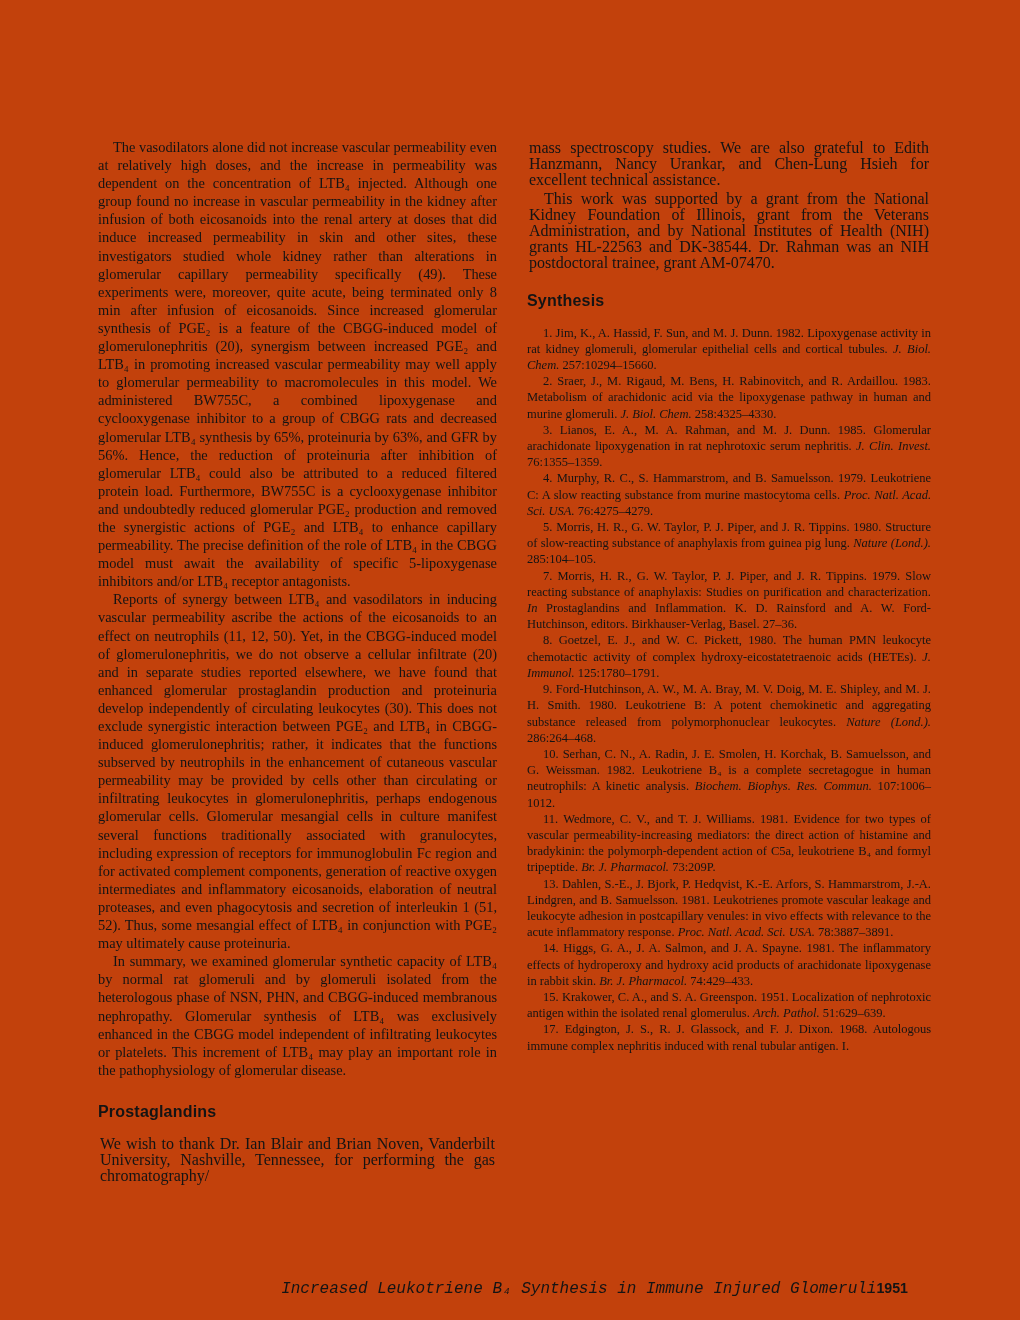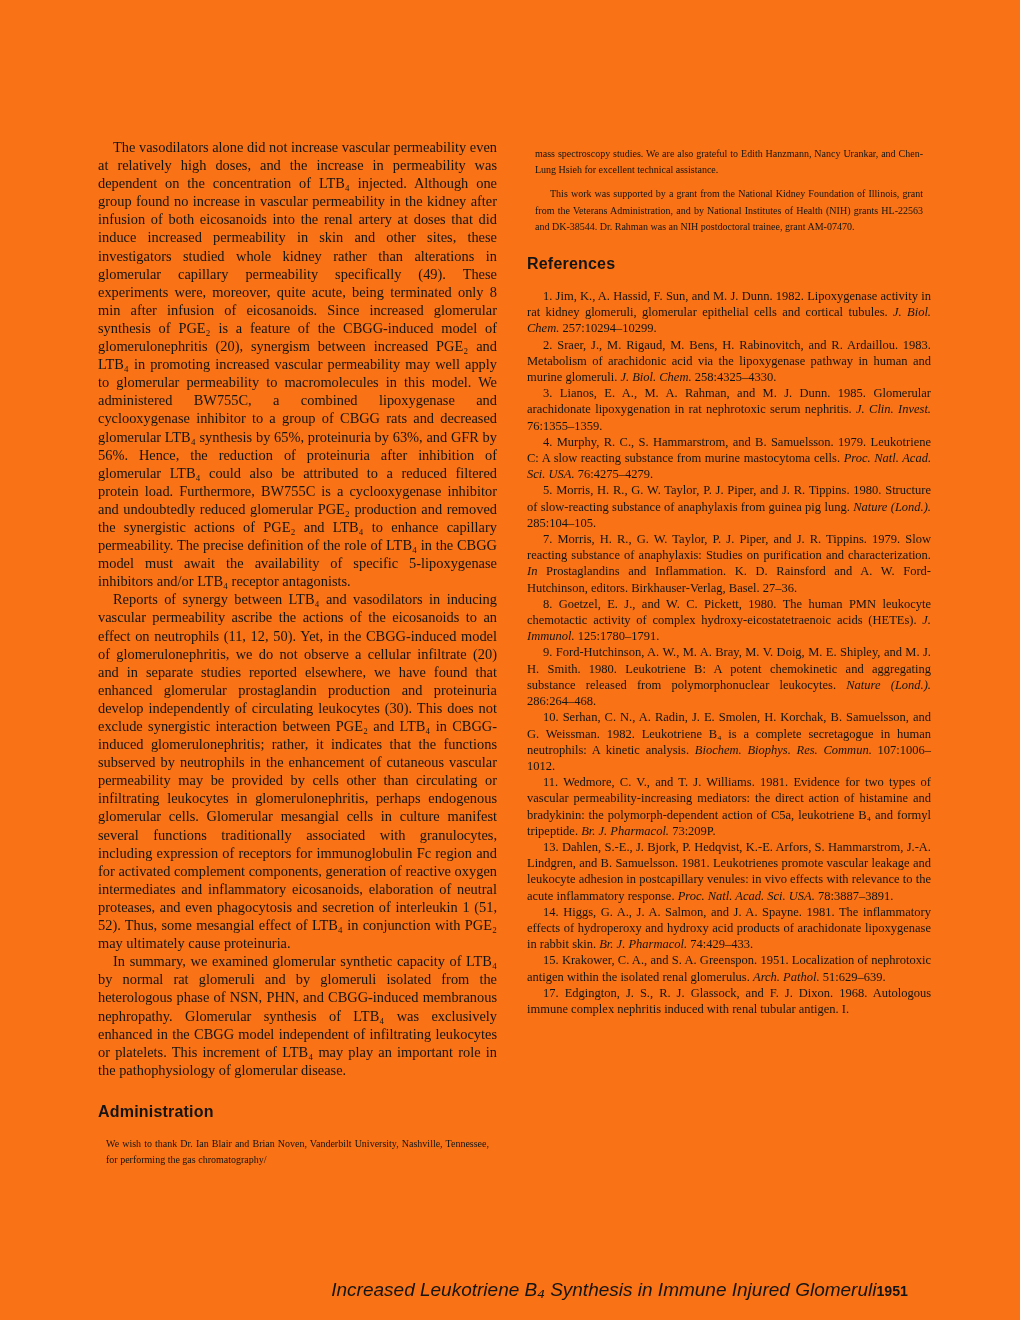--- a/index.html
+++ b/index.html
@@ -4,21 +4,21 @@
 <style>
   html, body { margin: 0; padding: 0; }
   body {
     background: #ffffff;
     font-family: "Liberation Serif", "DejaVu Serif", serif;
   }
   .page {
     position: relative;
     width: 1020px;
     height: 1320px;
-    background: #f97316;
+    background: #c2410c;
     color: #141414;
     overflow: hidden;
   }
   .col { position: absolute; top: 138px; }
   .col-left  { left: 98px;  width: 399px; }
   .col-right { left: 527px; width: 404px; }
 
   p.body-par {
     margin: 0;
     font-size: 14.4px;
@@ -30,22 +30,22 @@
   .section-heading {
     font-family: "Liberation Sans", "DejaVu Sans", sans-serif;
     font-weight: bold;
     font-size: 16px;
     letter-spacing: 0.2px;
     margin: 24px 0 15px 0;
   }
   .refs-heading { margin-top: 20px; }
 
   p.small-par {
-    margin: 8px;
-    font-size: 10px;
+    margin: 2px;
+    font-size: 16px;
     line-height: 16.2px;
     text-align: justify;
     hyphens: auto;
   }
   p.small-par.indent { text-indent: 15px; }
 
   .ref {
     margin: 0;
     font-size: 12.5px;
     line-height: 16.2px;
@@ -58,48 +58,48 @@
   .footer {
     position: absolute;
     top: 1279px;
     left: 98px;
     width: 810px;
     text-align: right;
     white-space: nowrap;
   }
   .running-title {
     font-style: italic;
-    font-size: 19px;
-    font-family: Liberation Sans, sans-serif;
+    font-size: 16px;
+    font-family: Liberation Mono, monospace;
   }
   .pagenum {
     font-family: "Liberation Sans", "DejaVu Sans", sans-serif;
     font-weight: bold;
     font-size: 14.2px;
   }
 </style>
 </head>
 <body>
 
 <div class="page">
 
   <div class="col col-left">
     <p class="body-par">The vasodilators alone did not increase vascular permeability even at relatively high doses, and the increase in permeability was dependent on the concentration of LTB₄ injected. Although one group found no increase in vascular permeability in the kidney after infusion of both eicosanoids into the renal artery at doses that did induce increased permeability in skin and other sites, these investigators studied whole kidney rather than alterations in glomerular capillary permeability specifically (49). These experiments were, moreover, quite acute, being terminated only 8 min after infusion of eicosanoids. Since increased glomerular synthesis of PGE₂ is a feature of the CBGG-induced model of glomerulonephritis (20), synergism between increased PGE₂ and LTB₄ in promoting increased vascular permeability may well apply to glomerular permeability to macromolecules in this model. We administered BW755C, a combined lipoxygenase and cyclooxygenase inhibitor to a group of CBGG rats and decreased glomerular LTB₄ synthesis by 65%, proteinuria by 63%, and GFR by 56%. Hence, the reduction of proteinuria after inhibition of glomerular LTB₄ could also be attributed to a reduced filtered protein load. Furthermore, BW755C is a cyclooxygenase inhibitor and undoubtedly reduced glomerular PGE₂ production and removed the synergistic actions of PGE₂ and LTB₄ to enhance capillary permeability. The precise definition of the role of LTB₄ in the CBGG model must await the availability of specific 5-lipoxygenase inhibitors and/or LTB₄ receptor antagonists.</p>
     <p class="body-par">Reports of synergy between LTB₄ and vasodilators in inducing vascular permeability ascribe the actions of the eicosanoids to an effect on neutrophils (11, 12, 50). Yet, in the CBGG-induced model of glomerulonephritis, we do not observe a cellular infiltrate (20) and in separate studies reported elsewhere, we have found that enhanced glomerular prostaglandin production and proteinuria develop independently of circulating leukocytes (30). This does not exclude synergistic interaction between PGE₂ and LTB₄ in CBGG-induced glomerulonephritis; rather, it indicates that the functions subserved by neutrophils in the enhancement of cutaneous vascular permeability may be provided by cells other than circulating or infiltrating leukocytes in glomerulonephritis, perhaps endogenous glomerular cells. Glomerular mesangial cells in culture manifest several functions traditionally associated with granulocytes, including expression of receptors for immunoglobulin Fc region and for activated complement components, generation of reactive oxygen intermediates and inflammatory eicosanoids, elaboration of neutral proteases, and even phagocytosis and secretion of interleukin 1 (51, 52). Thus, some mesangial effect of LTB₄ in conjunction with PGE₂ may ultimately cause proteinuria.</p>
     <p class="body-par">In summary, we examined glomerular synthetic capacity of LTB₄ by normal rat glomeruli and by glomeruli isolated from the heterologous phase of NSN, PHN, and CBGG-induced membranous nephropathy. Glomerular synthesis of LTB₄ was exclusively enhanced in the CBGG model independent of infiltrating leukocytes or platelets. This increment of LTB₄ may play an important role in the pathophysiology of glomerular disease.</p>
-    <h2 class="section-heading">Administration</h2>
+    <h2 class="section-heading">Prostaglandins</h2>
     <p class="small-par">We wish to thank Dr. Ian Blair and Brian Noven, Vanderbilt University, Nashville, Tennessee, for performing the gas chromatography/</p>
   </div>
 
   <div class="col col-right">
     <p class="small-par">mass spectroscopy studies. We are also grateful to Edith Hanzmann, Nancy Urankar, and Chen-Lung Hsieh for excellent technical assistance.</p>
     <p class="small-par indent">This work was supported by a grant from the National Kidney Foundation of Illinois, grant from the Veterans Administration, and by National Institutes of Health (NIH) grants HL-22563 and DK-38544. Dr. Rahman was an NIH postdoctoral trainee, grant AM-07470.</p>
-    <h2 class="section-heading refs-heading">References</h2>
+    <h2 class="section-heading refs-heading">Synthesis</h2>
     <div>
-        <p class="ref"><span>1. Jim, K., A. Hassid, F. Sun, and M. J. Dunn. 1982. Lipoxygenase activity in rat kidney glomeruli, glomerular epithelial cells and cortical tubules. </span><span class="it">J. Biol. Chem.</span><span> 257:10294–10299.</span></p>
+        <p class="ref"><span>1. Jim, K., A. Hassid, F. Sun, and M. J. Dunn. 1982. Lipoxygenase activity in rat kidney glomeruli, glomerular epithelial cells and cortical tubules. </span><span class="it">J. Biol. Chem.</span><span> 257:10294–15660.</span></p>
         <p class="ref"><span>2. Sraer, J., M. Rigaud, M. Bens, H. Rabinovitch, and R. Ardaillou. 1983. Metabolism of arachidonic acid via the lipoxygenase pathway in human and murine glomeruli. </span><span class="it">J. Biol. Chem.</span><span> 258:4325–4330.</span></p>
         <p class="ref"><span>3. Lianos, E. A., M. A. Rahman, and M. J. Dunn. 1985. Glomerular arachidonate lipoxygenation in rat nephrotoxic serum nephritis. </span><span class="it">J. Clin. Invest.</span><span> 76:1355–1359.</span></p>
         <p class="ref"><span>4. Murphy, R. C., S. Hammarstrom, and B. Samuelsson. 1979. Leukotriene C: A slow reacting substance from murine mastocytoma cells. </span><span class="it">Proc. Natl. Acad. Sci. USA.</span><span> 76:4275–4279.</span></p>
         <p class="ref"><span>5. Morris, H. R., G. W. Taylor, P. J. Piper, and J. R. Tippins. 1980. Structure of slow-reacting substance of anaphylaxis from guinea pig lung. </span><span class="it">Nature (Lond.).</span><span> 285:104–105.</span></p>
         <p class="ref"><span>7. Morris, H. R., G. W. Taylor, P. J. Piper, and J. R. Tippins. 1979. Slow reacting substance of anaphylaxis: Studies on purification and characterization. </span><span class="it">In</span><span> Prostaglandins and Inflammation. K. D. Rainsford and A. W. Ford-Hutchinson, editors. Birkhauser-Verlag, Basel. 27–36.</span></p>
         <p class="ref"><span>8. Goetzel, E. J., and W. C. Pickett, 1980. The human PMN leukocyte chemotactic activity of complex hydroxy-eicostatetraenoic acids (HETEs). </span><span class="it">J. Immunol.</span><span> 125:1780–1791.</span></p>
         <p class="ref"><span>9. Ford-Hutchinson, A. W., M. A. Bray, M. V. Doig, M. E. Shipley, and M. J. H. Smith. 1980. Leukotriene B: A potent chemokinetic and aggregating substance released from polymorphonuclear leukocytes. </span><span class="it">Nature (Lond.).</span><span> 286:264–468.</span></p>
         <p class="ref"><span>10. Serhan, C. N., A. Radin, J. E. Smolen, H. Korchak, B. Samuelsson, and G. Weissman. 1982. Leukotriene B₄ is a complete secretagogue in human neutrophils: A kinetic analysis. </span><span class="it">Biochem. Biophys. Res. Commun.</span><span> 107:1006–1012.</span></p>
         <p class="ref"><span>11. Wedmore, C. V., and T. J. Williams. 1981. Evidence for two types of vascular permeability-increasing mediators: the direct action of histamine and bradykinin: the polymorph-dependent action of C5a, leukotriene B₄ and formyl tripeptide. </span><span class="it">Br. J. Pharmacol.</span><span> 73:209P.</span></p>
         <p class="ref"><span>13. Dahlen, S.-E., J. Bjork, P. Hedqvist, K.-E. Arfors, S. Hammarstrom, J.-A. Lindgren, and B. Samuelsson. 1981. Leukotrienes promote vascular leakage and leukocyte adhesion in postcapillary venules: in vivo effects with relevance to the acute inflammatory response. </span><span class="it">Proc. Natl. Acad. Sci. USA.</span><span> 78:3887–3891.</span></p>

